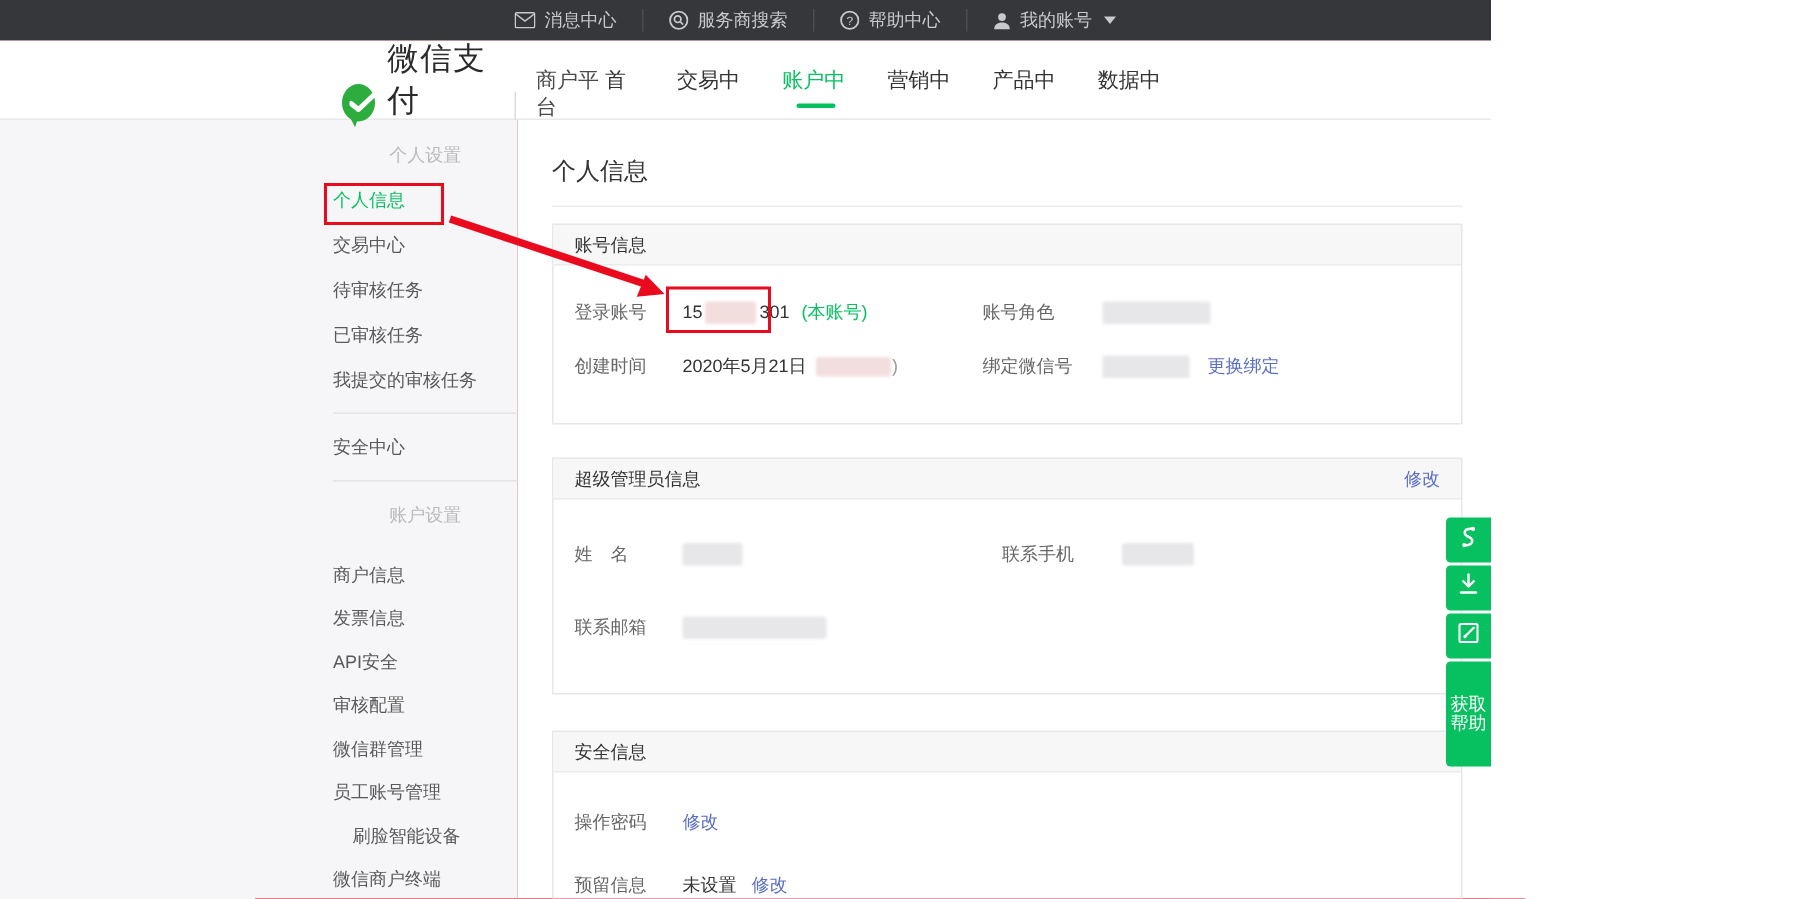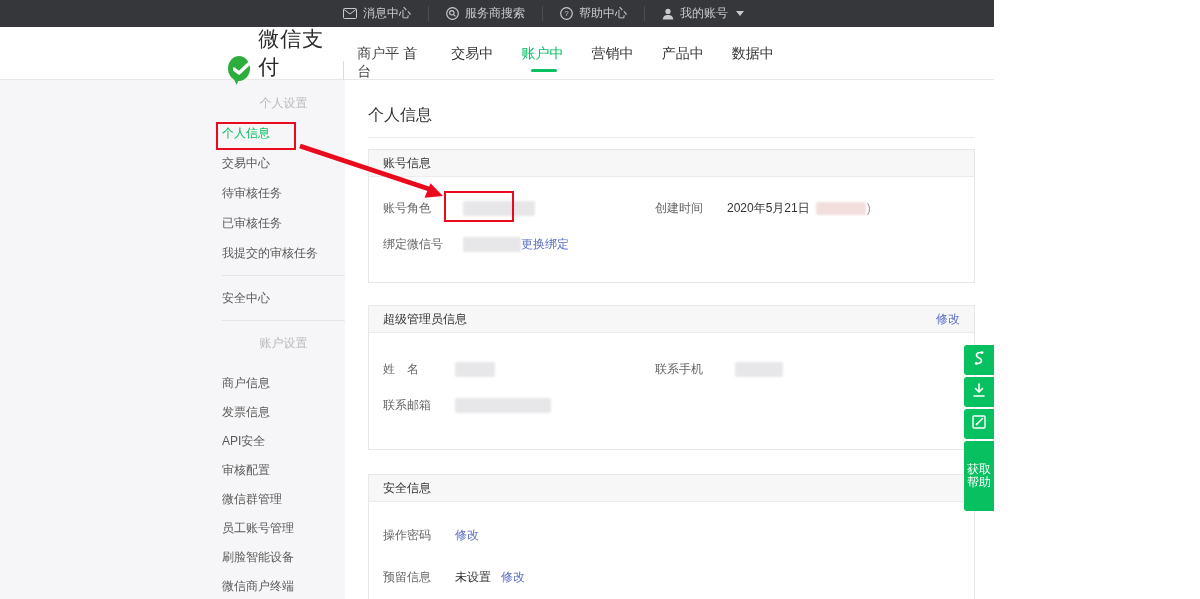--- a/index.html
+++ b/index.html
@@ -54,21 +54,21 @@
   .frow { display:flex; align-items:center; height:36px; font-size:12px; }
   .flabel { width:72px; color:#666; flex-shrink:0; }
   .flabel.w80 { width:80px; }
   .fvalue { color:#333; display:flex; align-items:center; }
   .link { color:#5A6EC3; cursor:pointer; font-size:12px; }
   .green-tag { color:#07C160; margin-left:8px; }
   .redact { display:inline-block; height:15px; background:#E7E7E9; border-radius:2px; filter:blur(1.2px); }
   .redact.pink { background:#F3DEDE; }
   .suffix { color:#999; margin-left:1px; }
 
-  .card2-body { padding:18px 14px 26px; }
+  .card2-body { padding:18px 14px 26px;gap:13px; }
   .card2-body .frow { height:36px; }
 
   .card3-body { padding:16px 14px 40px; }
   .card3-body .frow { height:34px; }
 
   
   .float-panel { position:absolute; right:0; top:345px; width:30px; display:flex; flex-direction:column; gap:2px; }
   .fbtn { width:30px; height:30px; background:#07C160; border-radius:3px 0 0 3px; display:flex; align-items:center; justify-content:center; cursor:pointer; }
   .fbtn-tall { width:30px; background:#07C160; border-radius:3px 0 0 3px; color:#fff; font-size:12px; line-height:13px;
       text-align:center; padding:22px 0; word-break:break-all; cursor:pointer; }
@@ -168,53 +168,62 @@
       <div class="side-div"></div>
       <div class="side-item">安全中心</div>
       <div class="side-div"></div>
       <div class="side-head g2" style="margin-top:14px;">账户设置</div>
       <div class="side-item" style="margin-top:24px;">商户信息</div>
       <div class="side-item" style="margin-top:13px;">发票信息</div>
       <div class="side-item" style="margin-top:13px;">API安全</div>
       <div class="side-item" style="margin-top:13px;">审核配置</div>
       <div class="side-item" style="margin-top:13px;">微信群管理</div>
       <div class="side-item" style="margin-top:13px;">员工账号管理</div>
-      <div class="side-item" style="margin-top:13px;">刷脸智能设备</div>
+      <div class="side-item" style="margin-top:13px;margin-left:13px;">刷脸智能设备</div>
       <div class="side-item" style="margin-top:13px;">微信商户终端</div>
       <div class="side-div" style="margin-top:12px;"></div>
     </div>
 
     <div class="main">
       <div class="page-title">个人信息</div>
       <div class="title-div"></div>
 
       <div class="card">
         <div class="card-head">
           <span>账号信息</span>
         </div>
         <div class="card-body grid2">
           <div class="frow">
+            <span class="flabel">登录账号</span>
+            <span class="fvalue">
+              <span>15</span>
+              <span class="redact pink" style="width:34px; margin:0 2px;"></span>
+              <span>301</span>
+              <span class="green-tag">(本账号)</span>
+            </span>
+          </div>
+          <div class="frow">
             <span class="flabel w80">账号角色</span>
             <span class="fvalue">
               <span class="redact" style="width:72px;"></span>
             </span>
           </div>
           <div class="frow">
             <span class="flabel">创建时间</span>
             <span class="fvalue">
               <span>2020年5月21日</span>
               <span class="redact pink" style="width:50px; height:13px; margin-left:6px;"></span>
               <span class="suffix">)</span>
             </span>
           </div>
           <div class="frow">
             <span class="flabel w80">绑定微信号</span>
             <span class="fvalue">
               <span class="redact" style="width:58px;"></span>
-              <span class="link" style="margin-left:0;">更换绑定</span>
+              <span class="link" style="margin-left:12px;">更换绑定</span>
             </span>
           </div>
         </div>
       </div>
 
       <div class="card">
         <div class="card-head">
           <span>超级管理员信息</span>
           <span class="action link">修改</span>
         </div>

